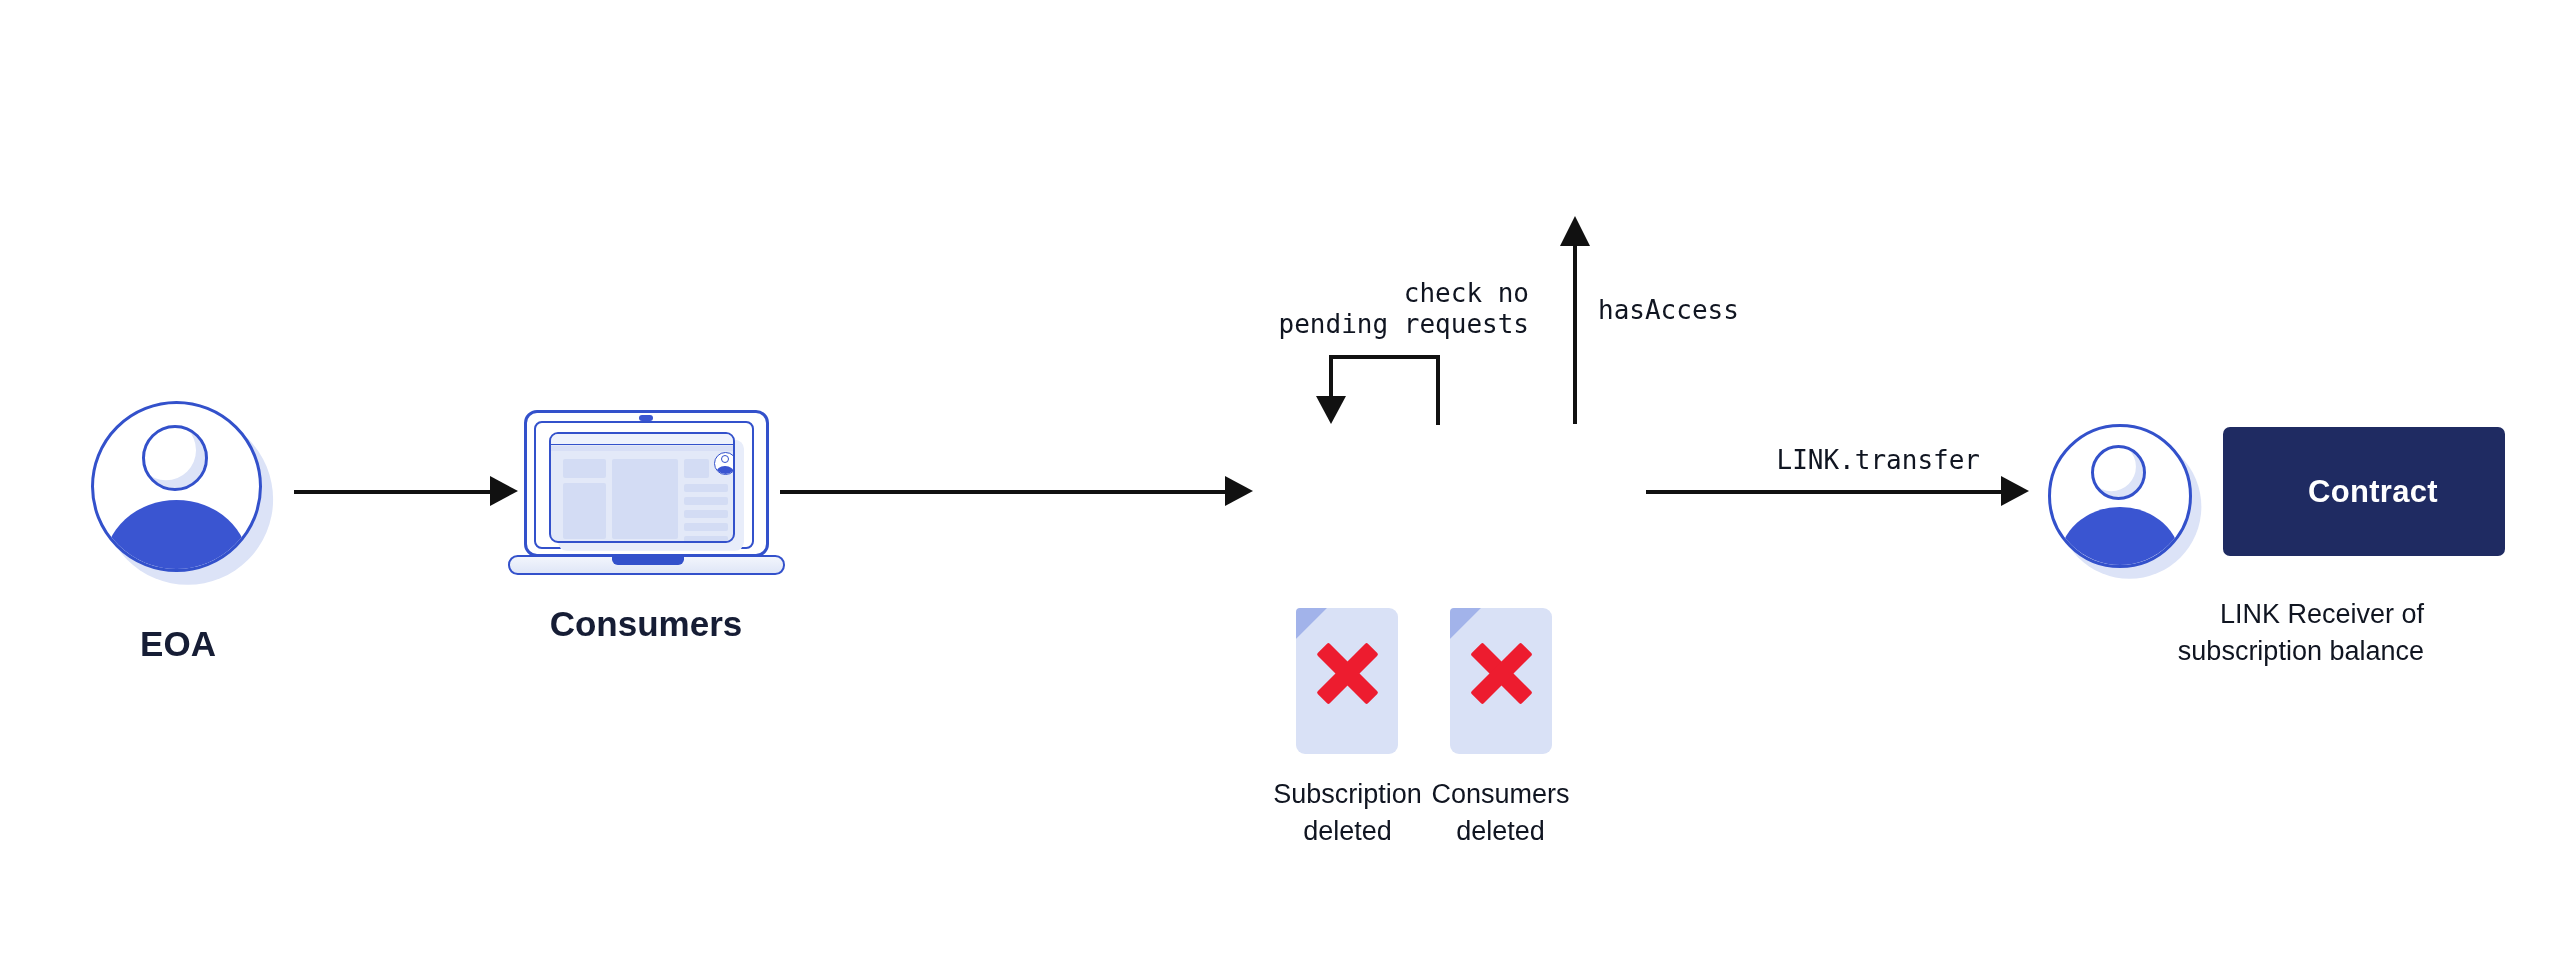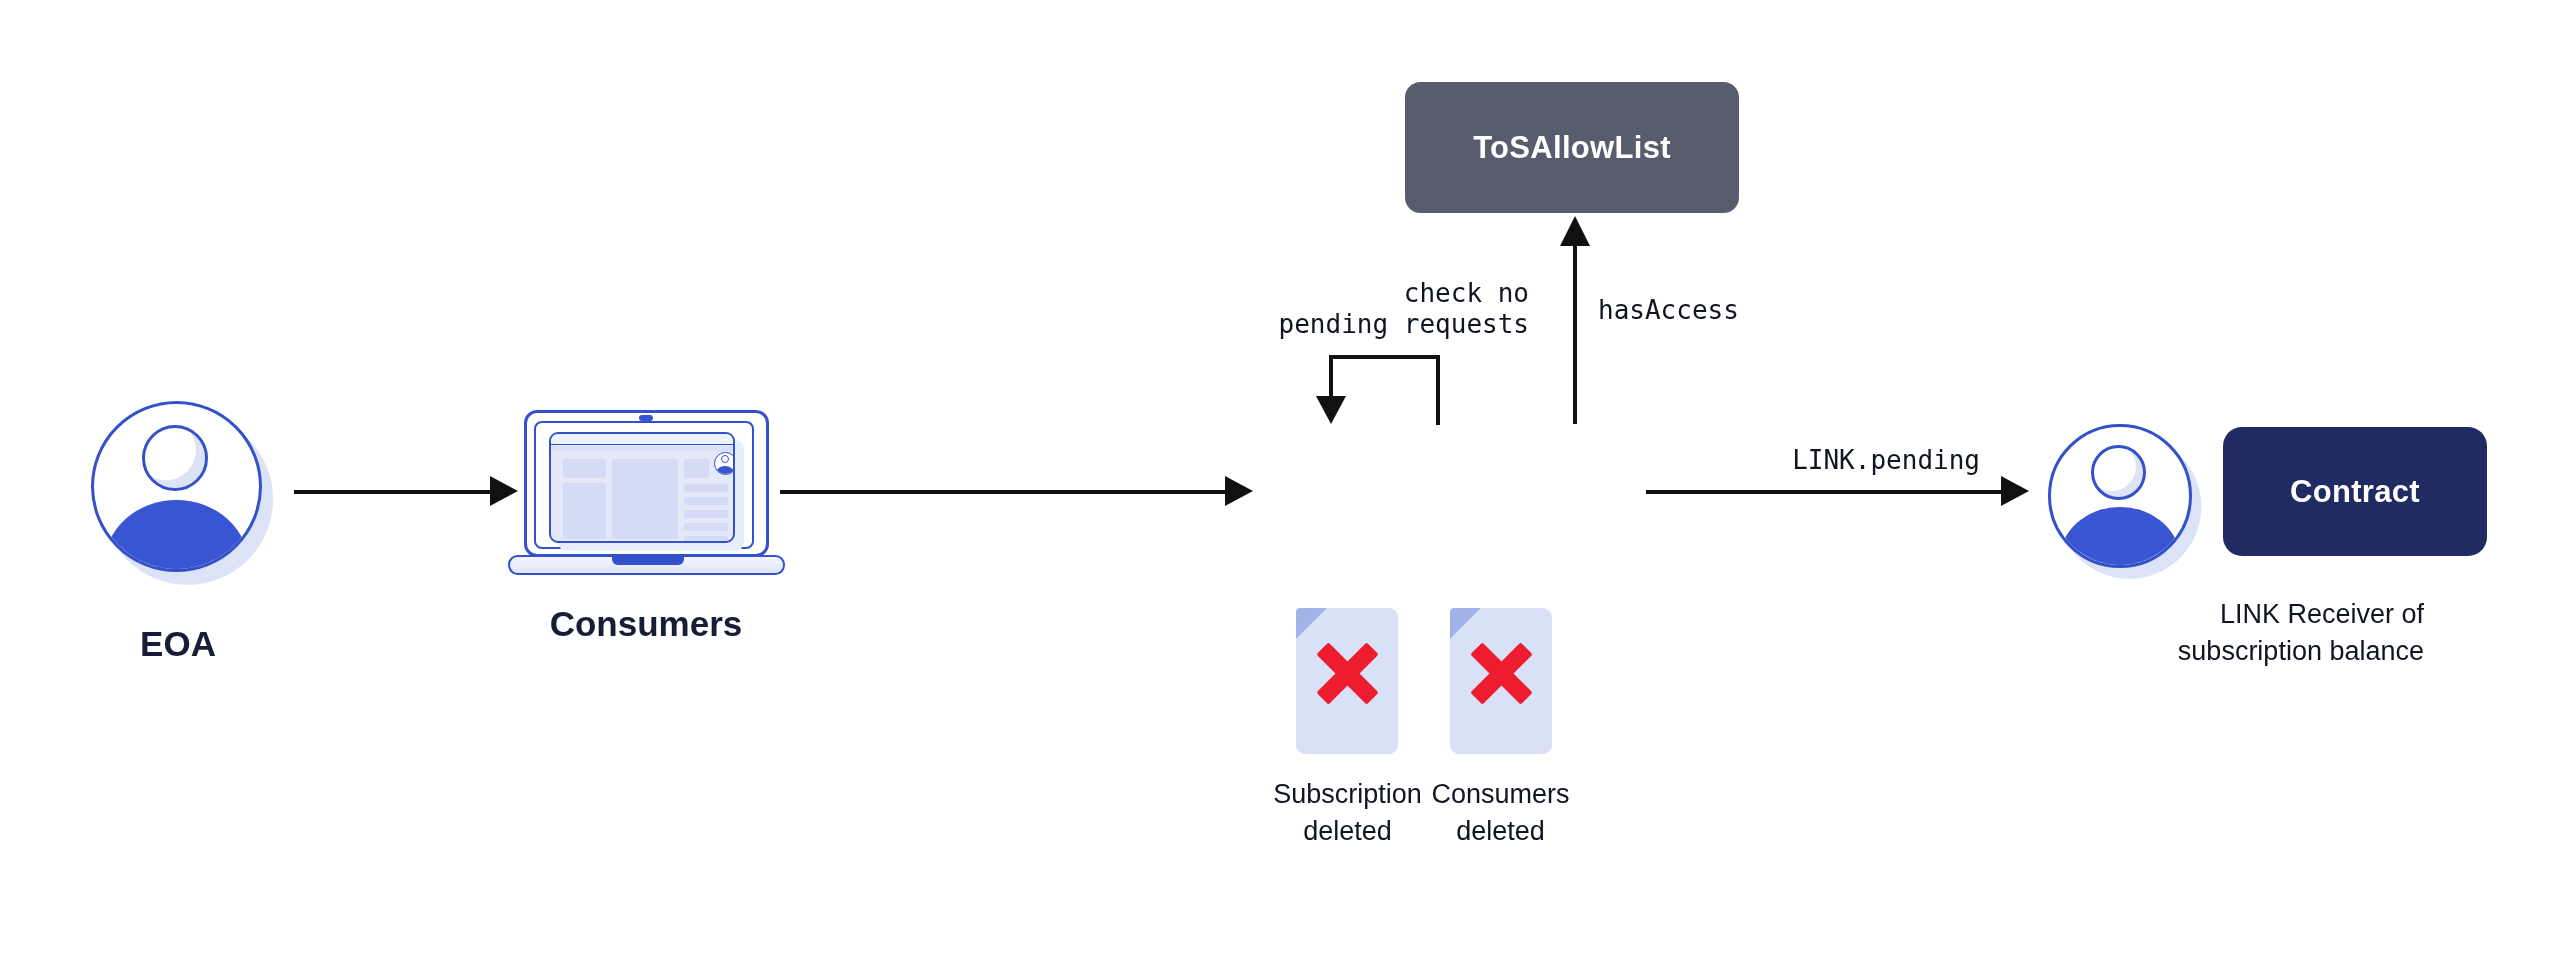--- a/index.html
+++ b/index.html
@@ -22,21 +22,21 @@
     border-bottom:30px solid var(--line); border-left:15px solid transparent; border-right:15px solid transparent; }
 
   
   .mono { position:absolute; font-family:"DejaVu Sans Mono", monospace; font-size:26px; color:var(--ink); white-space:pre-line; }
   .mono.center { text-align:right; }
   .icon-label { position:absolute; font-weight:700; font-size:35px; color:#161D35; text-align:center; }
   .caption { position:absolute; font-size:27px; line-height:37px; color:var(--ink); text-align:center; white-space:pre-line; }
   .nodebox { position:absolute; display:flex; align-items:center; justify-content:center;
     color:#fff; font-weight:700; font-size:31px; letter-spacing:0.3px; }
   .nodebox.slate { background:var(--slate); border-radius:15.5px; }
-  .nodebox.navy  { background:var(--navy);  border-radius:19px; }
+  .nodebox.navy  { background:var(--navy);  border-radius:7px;padding-left:18px; }
 
   
   .avatar { position:absolute; }
   .avatar .shadow { position:absolute; inset:0; border-radius:50%; background:var(--peri); transform:translate(6.5%,7.5%); }
   .avatar .circle { position:absolute; inset:0; border-radius:50%; background:#fff; border:3.2px solid var(--stroke); overflow:hidden; box-sizing:border-box; }
   .avatar .head { position:absolute; left:29%; top:13%; width:40%; height:40%; border-radius:50%;
     border:3.2px solid var(--stroke); background:#fff; box-sizing:border-box; box-shadow:inset -9px -7.8px 0 var(--peri); }
   .avatar .torso { position:absolute; left:6%; top:58%; width:88%; height:80%; border-radius:50%; background:var(--bluefill); }
 
   
@@ -120,25 +120,22 @@
 pending requests</div>
   <div class="vline" style="left:1436px; top:355px; height:70px;"></div>
   <div class="hline" style="left:1329px; top:355px; width:111px;"></div>
   <div class="vline" style="left:1329px; top:355px; height:43px;"></div>
   <div class="ah-down" style="left:1316px; top:396px;"></div>
 
   <div class="vline" style="left:1573px; top:243px; height:181px;"></div>
   <div class="ah-up" style="left:1560px; top:216px;"></div>
   <div class="mono" style="left:1598px; top:295px; line-height:31px;">hasAccess</div>
 
-  <div class="nodebox slate" style="left:1405px; top:82px; width:334px; height:131px;">
-    <span>ToSAllowList</span>
-  </div>
 
-  <div class="mono center" style="left:1657px; top:444px; width:323px; line-height:32px;">LINK.pending</div>
+  <div class="mono center" style="left:1657px; top:444px; width:323px; line-height:32px;">LINK.transfer</div>
   <div class="hline" style="left:1646px; top:490px; width:356px;"></div>
   <div class="ah-right" style="left:2001px; top:476px;"></div>
 
   <div class="avatar" style="left:2048px; top:424px; width:144px; height:144px;">
     <div class="shadow"></div>
     <div class="circle">
       <div class="head" style="box-shadow:inset -7.1px -5.8px 0 var(--peri);"></div>
       <div class="torso"></div>
     </div>
   </div>

